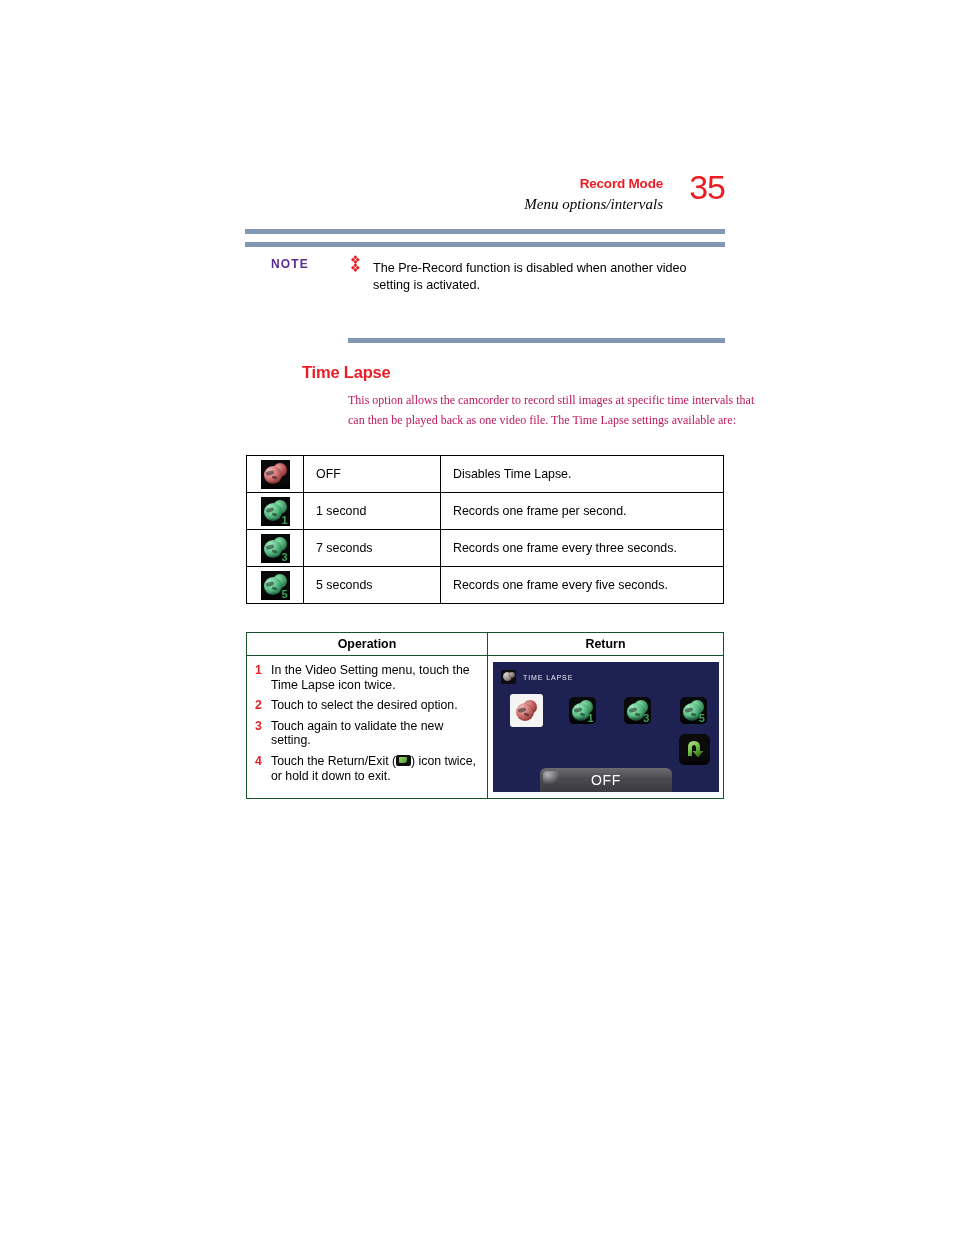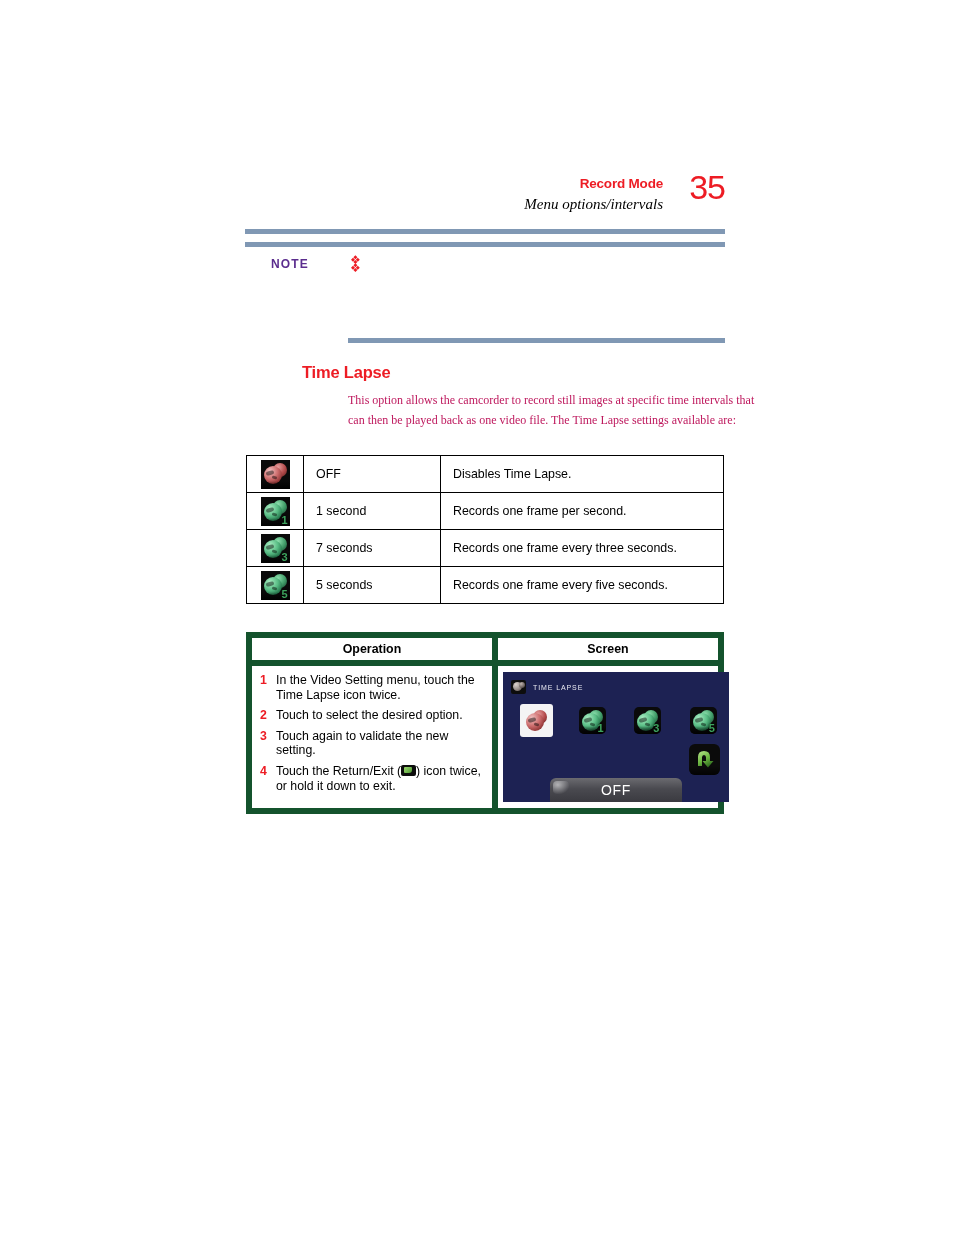--- a/index.html
+++ b/index.html
@@ -230,21 +230,21 @@
   
   .op-table {
     position: absolute;
     left: 246px;
     top: 632px;
     width: 478px;
     border-collapse: collapse;
     table-layout: fixed;
   }
   .op-table th, .op-table td {
-    border: 6px solid #14532d;
+    border: 1px solid #14532d;
     padding: 0;
     vertical-align: top;
   }
   .op-table th {
     height: 22px;
     font-family: "Liberation Sans", sans-serif;
     font-weight: bold;
     font-size: 12.4px;
     color: #000000;
     text-align: center;
@@ -424,20 +424,21 @@
   <div class="rule rule-top-2"></div>
 
   <div class="note-block">
     <div class="note-label">NOTE</div>
     <div class="note-items">
       <div class="note-item">
         <span class="note-bullet">❖</span>
       </div>
       <div class="note-item">
         <span class="note-bullet">❖</span>
+        <span>The Pre-Record function is disabled when another video setting is activated.</span>
       </div>
     </div>
   </div>
 
   <div class="rule rule-bottom"></div>
 
   <div class="section-heading">Time Lapse</div>
   <div class="body-para">This option allows the camcorder to record still images at specific time intervals that can then be played back as one video file. The Time Lapse settings available are:</div>
 
   <table class="settings-table">
@@ -497,21 +498,21 @@
         <td class="col-name">5 seconds</td>
         <td class="col-desc">Records one frame every five seconds.</td>
       </tr>
     </tbody>
   </table>
 
   <table class="op-table">
     <thead>
       <tr>
         <th class="th-op">Operation</th>
-        <th>Screen</th>
+        <th>Return</th>
       </tr>
     </thead>
     <tbody>
       <tr>
         <td class="op-cell">
 
           <div class="op-step">
             <span class="op-num">1</span>
             <span>In the Video Setting menu, touch the Time Lapse icon twice.</span>
           </div>

